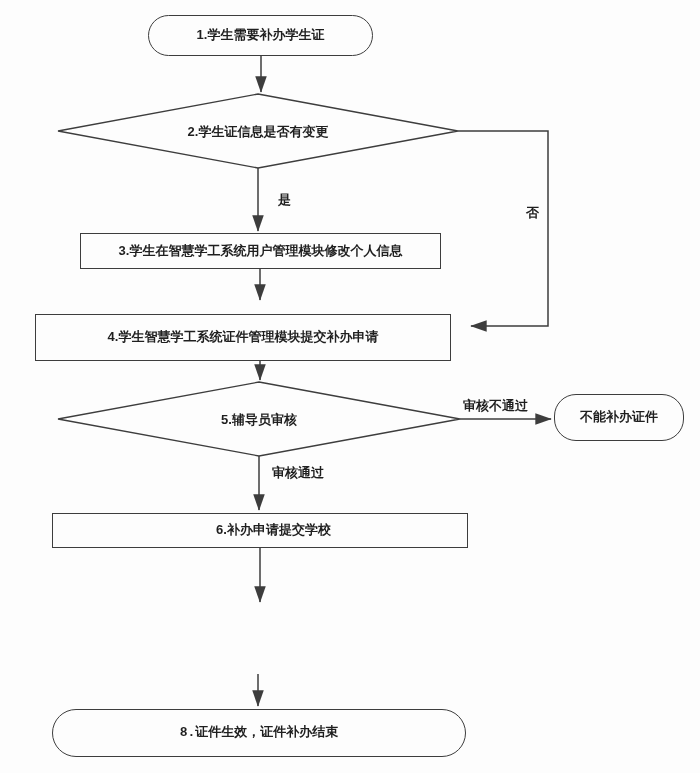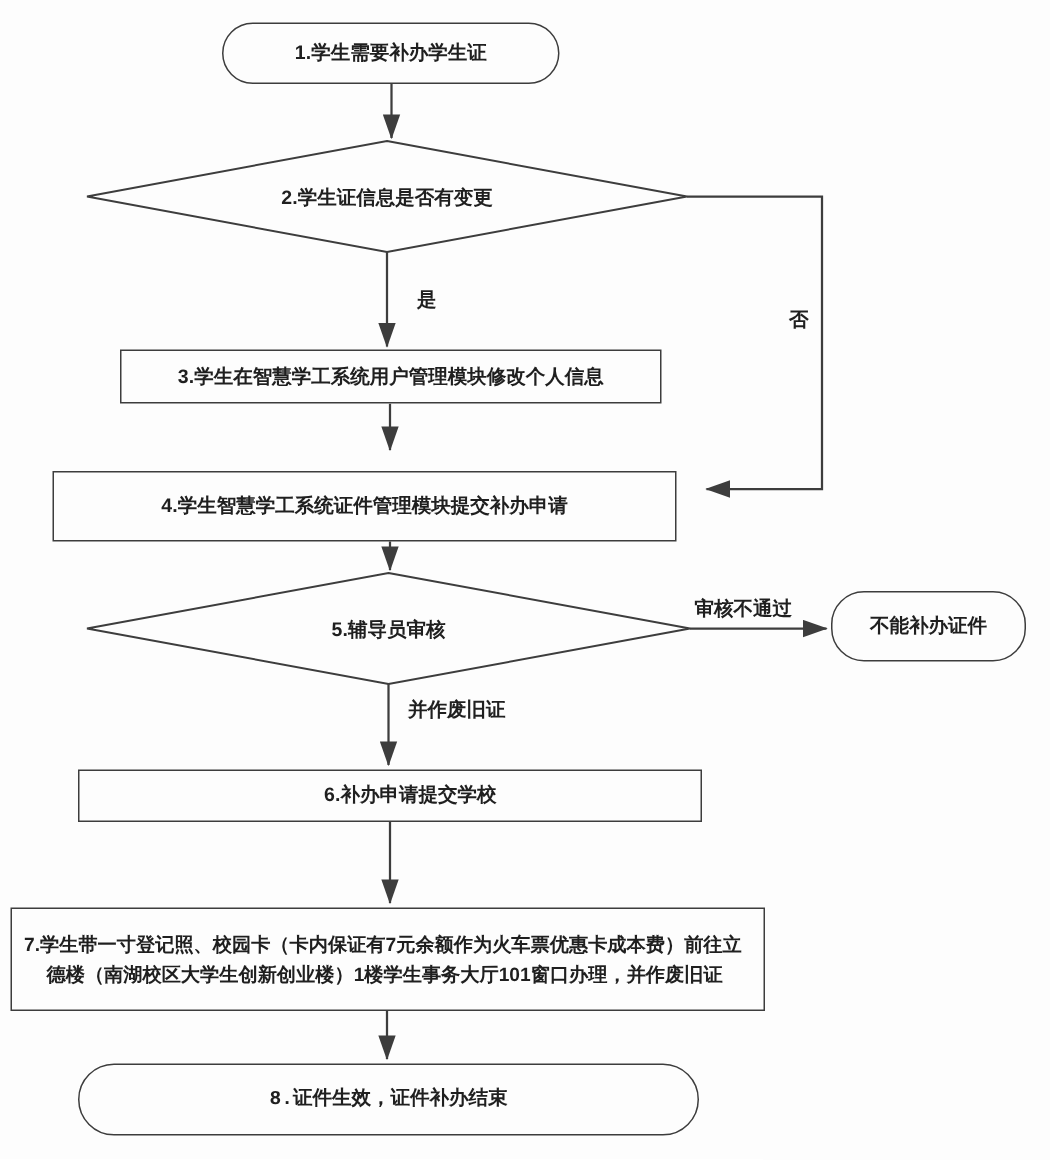--- a/index.html
+++ b/index.html
@@ -113,27 +113,23 @@
   <div class="diamond-label dlabel-5">5.辅导员审核</div>
 
   <div class="node node-reject">
     <span>不能补办证件</span>
   </div>
 
   <div class="node node-school">
     <span>6.补办申请提交学校</span>
   </div>
 
-  <div class="node node-window">
-    <span class="l1">7.学生带一寸登记照、校园卡（卡内保证有7元余额作为火车票优惠卡成本费）前往立</span>
-    <span class="l2">德楼（南湖校区大学生创新创业楼）1楼学生事务大厅101窗口办理，并作废旧证</span>
-  </div>
 
   <div class="node terminator node-end">
     <span>8.证件生效，证件补办结束</span>
   </div>
 
   <div class="edge-label elabel-yes">是</div>
   <div class="edge-label elabel-no">否</div>
-  <div class="edge-label elabel-pass">并作废旧证</div>
+  <div class="edge-label elabel-pass">审核通过</div>
   <div class="edge-label elabel-fail">审核不通过</div>
 
 </div>
 
 </body></html>

